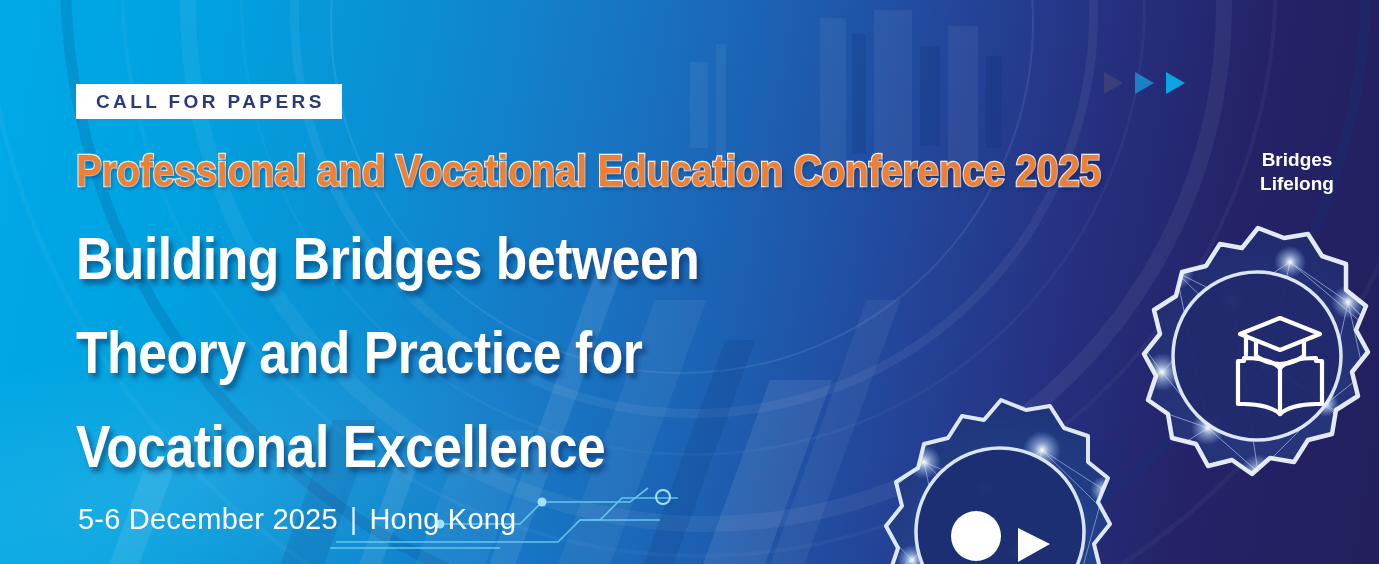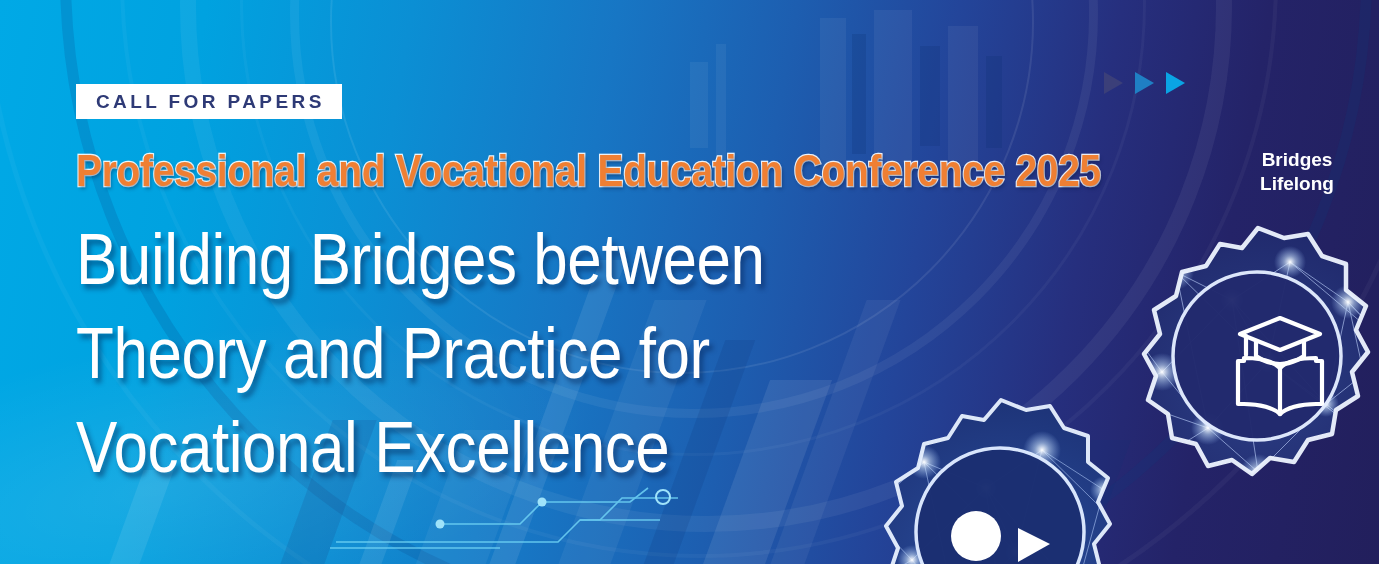--- a/index.html
+++ b/index.html
@@ -100,22 +100,22 @@
     paint-order: stroke fill;
     text-shadow: 2px 3px 4px rgba(0,20,60,0.35);
   }
 
   .headline {
     position: absolute;
     left: 0;
     top: 196px;
     width: 1000px;
     color: #ffffff;
-    font-size: 72px;
-    font-weight: normal;
+    font-size: 60px;
+    font-weight: bold;
     line-height: 94px;
     font-stretch: condensed;
     letter-spacing: -0.5px;
     text-shadow: 4px 5px 6px rgba(0,25,70,0.45);
   }
   .headline .hl-line {
     display: block;
     transform: scaleX(0.86);
     transform-origin: left center;
     white-space: nowrap;
@@ -367,20 +367,21 @@
     <div class="cfp-badge">CALL FOR PAPERS</div>
 
     <div class="subtitle">Professional and Vocational Education Conference 2025</div>
 
     <div class="headline">
       <span class="hl-line">Building Bridges between</span>
       <span class="hl-line">Theory and Practice for</span>
       <span class="hl-line">Vocational Excellence</span>
     </div>
 
+    <div class="eventline"><span>5-6 December 2025</span><span class="sep">|</span><span>Hong Kong</span></div>
   </div>
 
   <div class="arrows">
     <div class="tri t1"></div>
     <div class="tri t2"></div>
     <div class="tri t3"></div>
   </div>
 
   <div class="lifelong">
     <div>Bridges</div>

